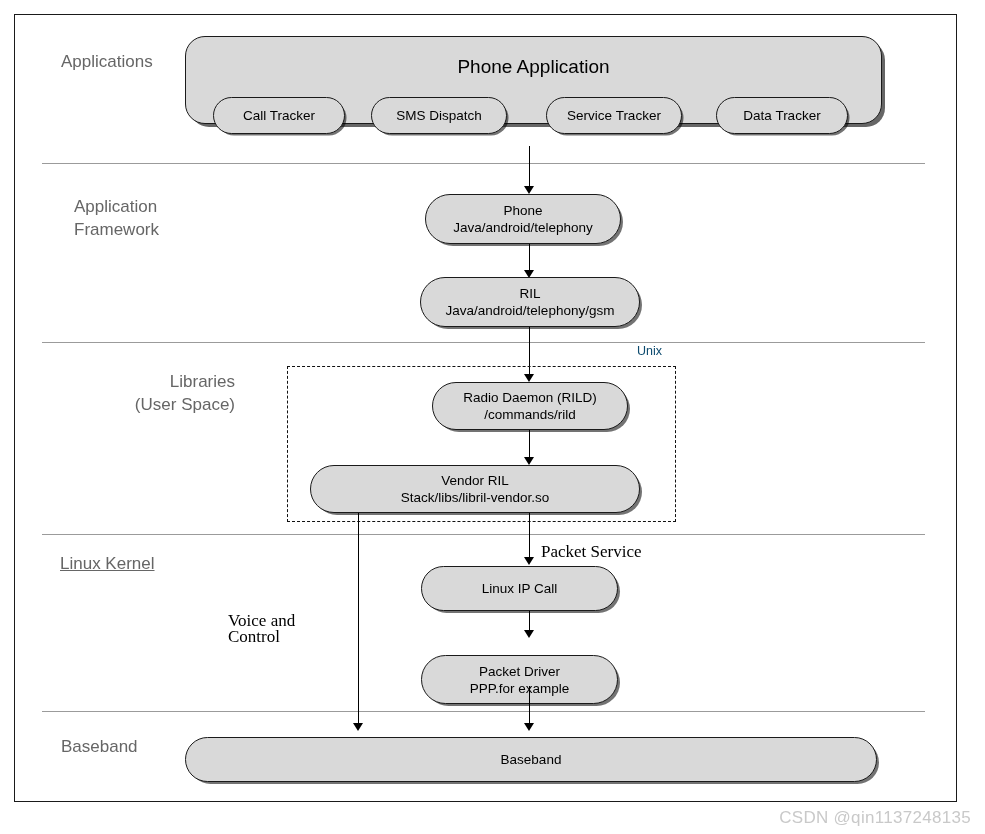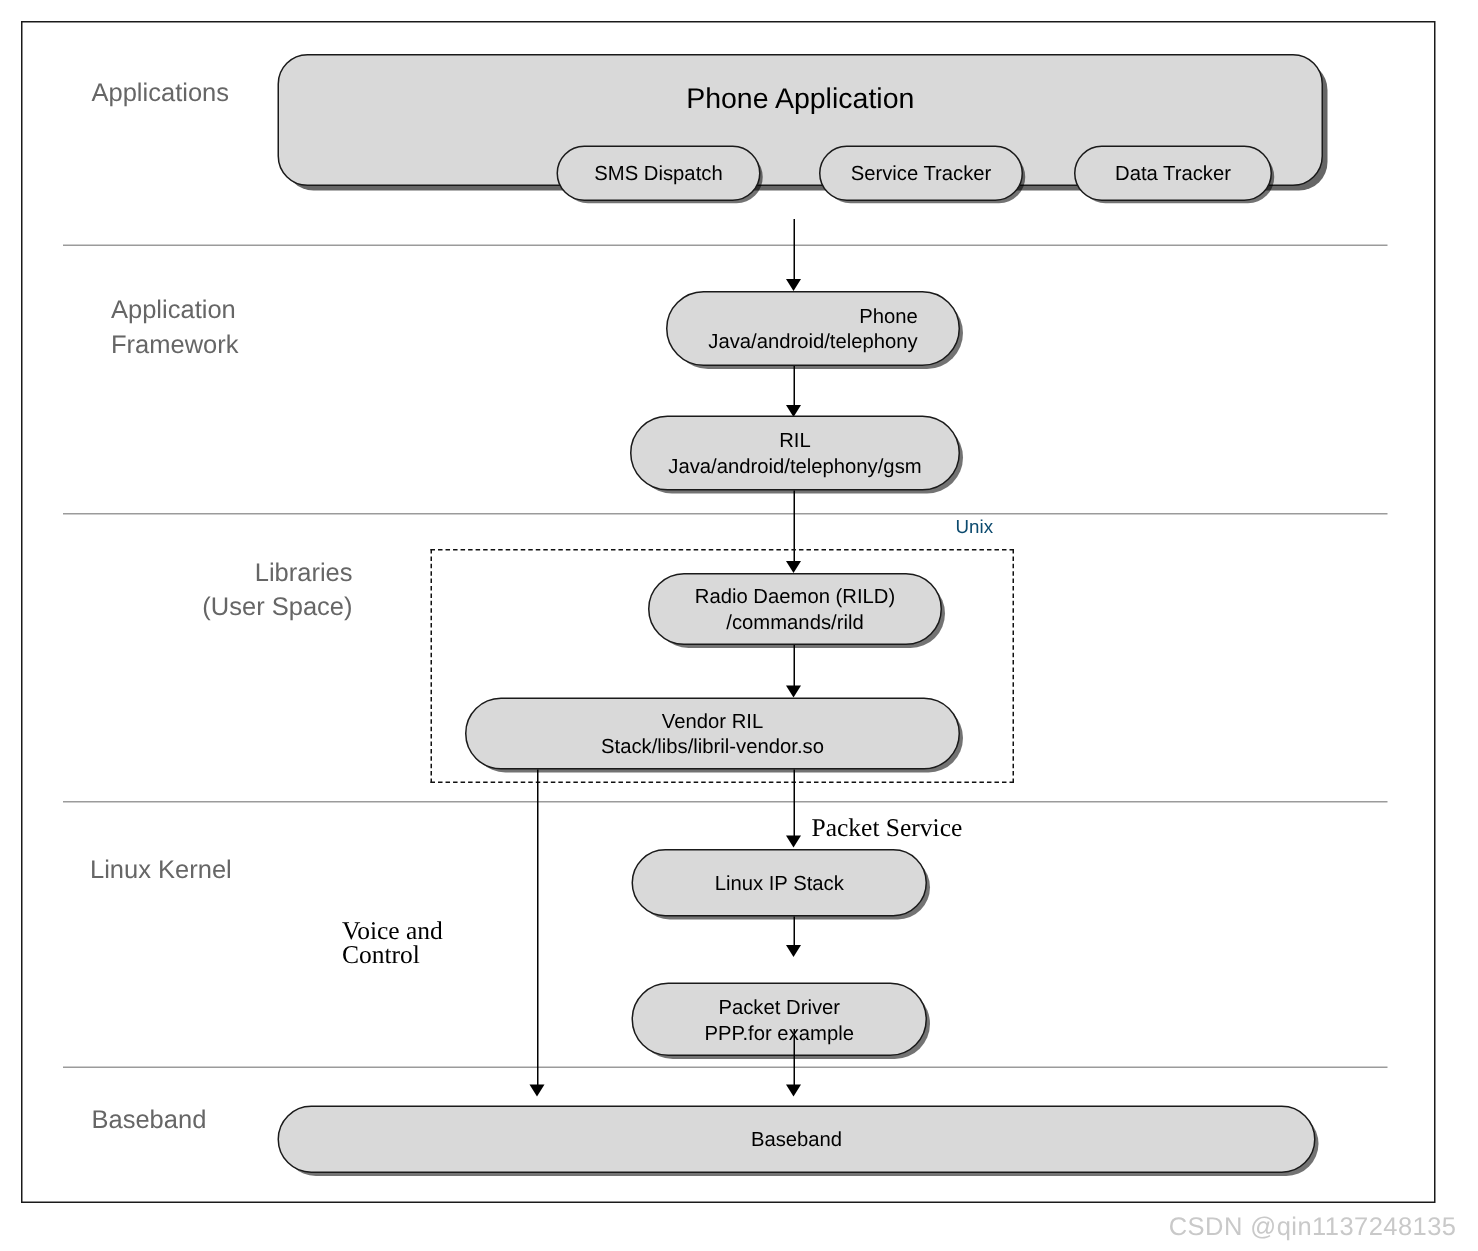--- a/index.html
+++ b/index.html
@@ -180,39 +180,40 @@
   <div class="divider" style="top:711px;"></div>
 
   <div class="layer-label" style="left:61px;  top:50px;">Applications</div>
 
   <div class="layer-label" style="left:74px;  top:195px;">Application
 Framework</div>
 
   <div class="layer-label" style="left:60px;  top:370px; width:175px; text-align:right;">Libraries
 (User Space)</div>
 
-  <div class="layer-label" style="left:60px;  top:568px;">Linux Kernel</div>
+  <div class="layer-label" style="left:60px;  top:552px;text-decoration:underline;">Linux Kernel</div>
 
   <div class="layer-label" style="left:61px;  top:735px;">Baseband</div>
 
   <div id="app-container">
     <div id="app-title">Phone Application</div>
   </div>
 
+  <div class="app-pill" style="left:213px; width:132px;">Call Tracker</div>
 
   <div class="app-pill" style="left:371px; width:136px;">SMS Dispatch</div>
 
   <div class="app-pill" style="left:546px; width:136px;">Service Tracker</div>
 
   <div class="app-pill" style="left:716px; width:132px;">Data Tracker</div>
 
   <div class="vline" style="left:529px; top:146px; height:41px;"></div>
   <div class="arrowhead" style="left:524px; top:186px;"></div>
 
-  <div class="node shadowed" style="left:444px; top:194px; width:196px; height:50px;text-align:right;">Phone
+  <div class="node shadowed" style="left:425px; top:194px; width:196px; height:50px;">Phone
 Java/android/telephony</div>
 
   <div class="vline" style="left:529px; top:244px; height:27px;"></div>
   <div class="arrowhead" style="left:524px; top:270px;"></div>
 
   <div class="node shadowed" style="left:420px; top:277px; width:220px; height:50px;">RIL
 Java/android/telephony/gsm</div>
 
   <div class="vline" style="left:529px; top:327px; height:48px;"></div>
   <div class="arrowhead" style="left:524px; top:374px;"></div>
@@ -233,21 +234,21 @@
   <div class="arrowhead" style="left:524px; top:557px;"></div>
 
   <div class="edge-label" style="left:541px; top:544px;">Packet Service</div>
 
   <div class="vline" style="left:358px; top:513px; height:212px;"></div>
   <div class="arrowhead" style="left:353px; top:723px;"></div>
 
   <div class="edge-label right-align" style="left:228px; top:613px; width:122px;">Voice and
 Control</div>
 
-  <div class="node shadowed" style="left:421px; top:566px; width:197px; height:45px;">Linux IP Stack</div>
+  <div class="node shadowed" style="left:421px; top:566px; width:197px; height:45px;">Linux IP Call</div>
 
   <div class="vline" style="left:529px; top:611px; height:21px;"></div>
   <div class="arrowhead" style="left:524px; top:630px;"></div>
 
   <div class="node shadowed" style="left:421px; top:637px; width:197px; height:49px;margin-top:18px;">Packet Driver
 PPP.for example</div>
 
   <div class="vline" style="left:529px; top:686px; height:39px;"></div>
   <div class="arrowhead" style="left:524px; top:723px;"></div>
 

